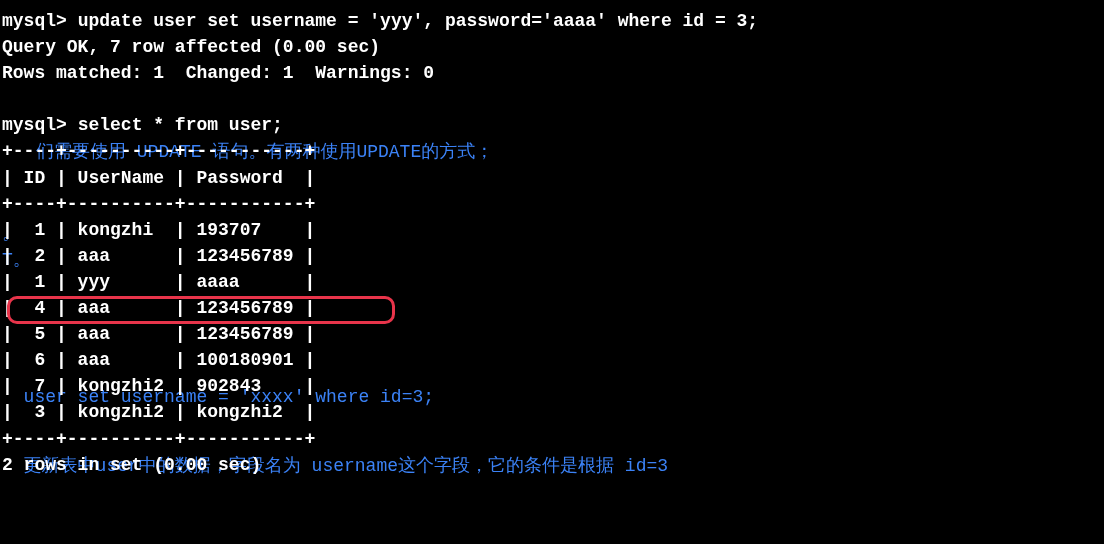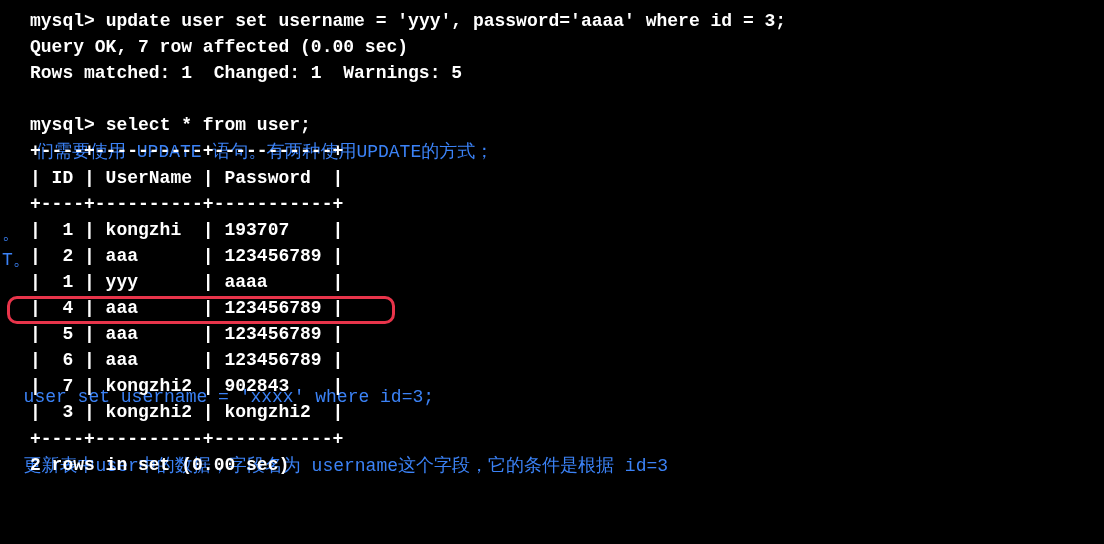--- a/index.html
+++ b/index.html
@@ -17,21 +17,20 @@
       padding: 8px 2px;
       width: 1104px;
       height: 544px;
       overflow: hidden;
       position: relative;
     }
     .line {
       white-space: pre;
       position: relative;
       z-index: 2;
-      margin-left: 28px;
     }
     .ghost {
       position: absolute;
       color: #3b82f6;
       font-weight: normal;
       white-space: pre;
       z-index: 1;
       text-align: right;
     }
     .highlight-box {
@@ -46,30 +45,30 @@
 <body>
 
 <span class="ghost" style="top:139px; left:36px;">们需要使用 UPDATE 语句。有两种使用UPDATE的方式；</span>
 <span class="ghost" style="top:221px; left:2px;">。</span>
 <span class="ghost" style="top:247px; left:2px;">T。</span>
 <span class="ghost" style="top:384px; left:2px;">  user set username = 'xxxx' where id=3;</span>
 <span class="ghost" style="top:453px; left:2px;">  更新表中user中的数据，字段名为 username这个字段，它的条件是根据 id=3</span>
 
 <div class="line"><span>mysql&gt;</span> <span>update user set username = 'yyy', password='aaaa' where id = 3;</span></div>
 <div class="line">Query OK, 7 row affected (0.00 sec)</div>
-<div class="line">Rows matched: 1  Changed: 1  Warnings: 5</div>
+<div class="line">Rows matched: 1  Changed: 1  Warnings: 0</div>
 <div class="line"> </div>
 <div class="line"><span>mysql&gt;</span> <span>select * from user;</span></div>
 <div class="line">+----+----------+-----------+</div>
 <div class="line">| ID | UserName | Password  |</div>
 <div class="line">+----+----------+-----------+</div>
 <div class="line">|  1 | kongzhi  | 193707    |</div>
 <div class="line">|  2 | aaa      | 123456789 |</div>
 <div class="line">|  1 | yyy      | aaaa      |</div>
 <div class="line">|  4 | aaa      | 123456789 |</div>
 <div class="line">|  5 | aaa      | 123456789 |</div>
-<div class="line">|  6 | aaa      | 123456789 |</div>
+<div class="line">|  6 | aaa      | 100180901 |</div>
 <div class="line">|  7 | kongzhi2 | 902843    |</div>
 <div class="line">|  3 | kongzhi2 | kongzhi2  |</div>
 <div class="line">+----+----------+-----------+</div>
 <div class="line">2 rows in set (0.00 sec)</div>
 
 <div class="highlight-box" style="top: 296px; left: 7px; width: 388px; height: 28px;"></div>
 
 </body></html>

